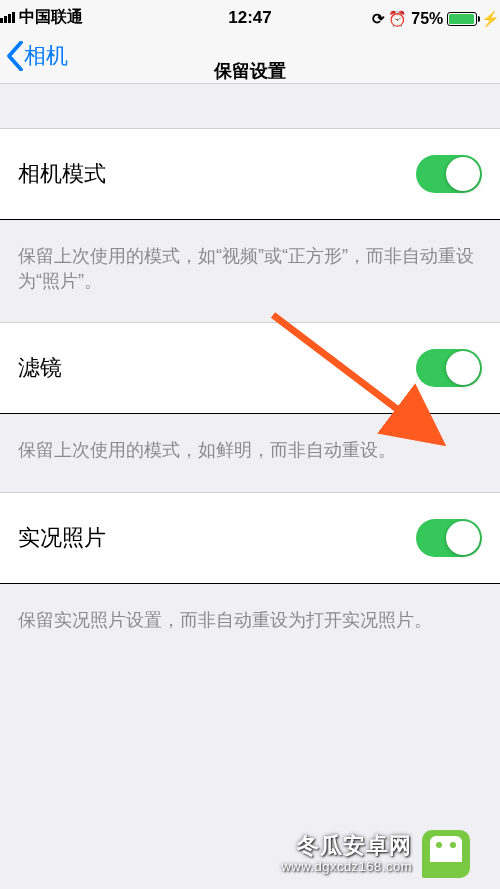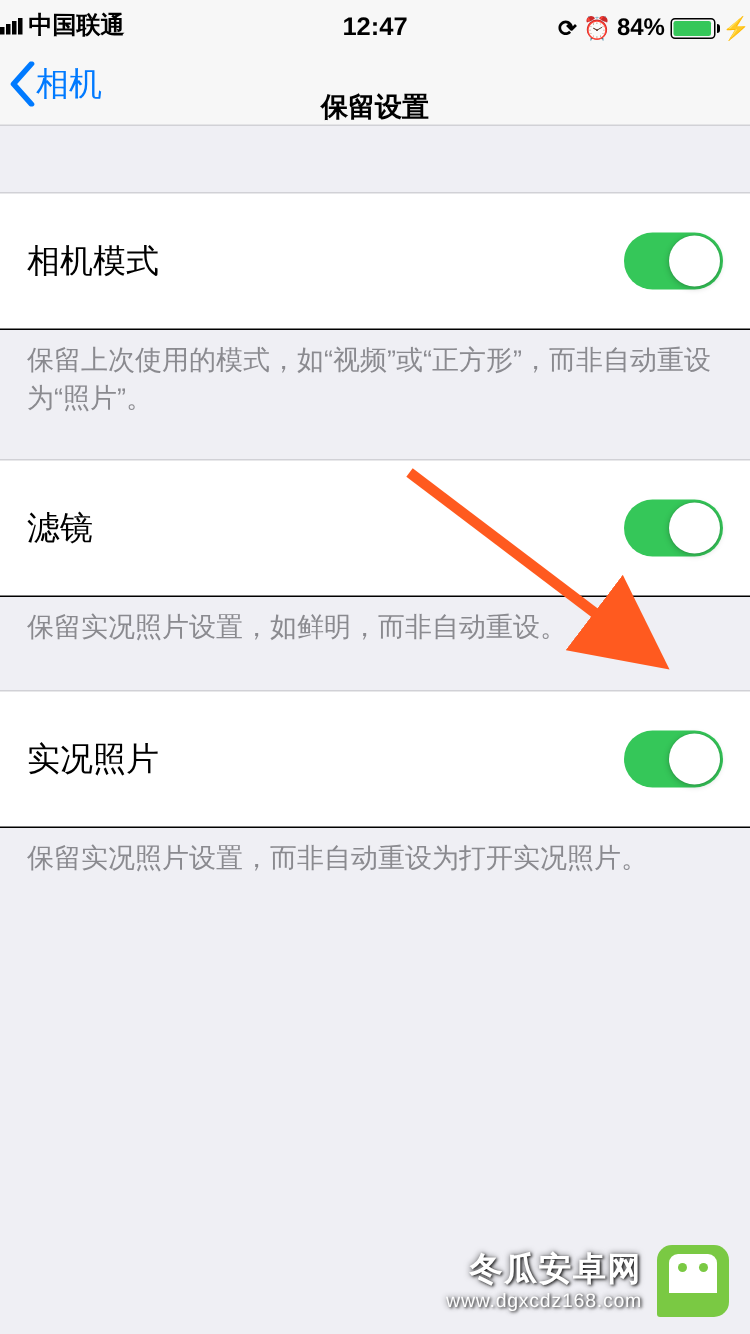--- a/index.html
+++ b/index.html
@@ -16,25 +16,25 @@
   .battery { width: 30px; height: 14px; border: 1.5px solid #000; border-radius: 3px; position: relative; }
   .battery::after { content:""; position:absolute; right:-4px; top:3px; width:2.5px; height:6px; background:#000; border-radius:0 2px 2px 0; }
   .battery-fill { position:absolute; left:1px; top:1px; bottom:1px; width: calc(96% - 2px); background:#35c759; border-radius:1.5px; }
   .nav-bar { height: 56px; display:flex; align-items:flex-end; justify-content: center; position: relative; border-bottom: 1px solid #d1d1d6; background: #f7f7f7; }
   .back { position:absolute; left:6px; top:0; bottom:0; display:flex; align-items:center; color:#007aff; font-size:22px; }
   .back svg { width: 18px; height: 30px; }
   .nav-title { font-size: 18px; font-weight: 700; }
   .group-gap { height: 44px; }
   .row { background:#fff; border-top:1px solid #d1d1d6; border-bottom:1px solid #000000; padding: 26px 18px; display:flex; align-items:center; justify-content:space-between; }
   .row-label { font-size: 22px; }
-  .footer-text { padding: 8px 18px 0 18px; color:#8a8a8f; font-size:18px; line-height:1.4; }
+  .footer-text { padding: 24px 18px 0 18px; color:#8a8a8f; font-size:18px; line-height:1.4; }
   .toggle { width: 66px; height: 38px; background:#35c759; border-radius: 19px; position: relative; }
   .toggle-knob { position:absolute; top:2px; right:2px; width:34px; height:34px; background:#fff; border-radius:50%; box-shadow: 0 1px 4px rgba(0,0,0,.25), 0 0 1px rgba(0,0,0,.15); }
   .arrow { position:absolute; pointer-events:none; }
-  .watermark { position:absolute; right:0; bottom:0; left:0; height:70px; display:flex; align-items:center; justify-content:flex-end; gap:10px; padding:0 14px; color:#fff; }
+  .watermark { position:absolute; right:0; bottom:0; left:0; height:70px; display:flex; align-items:center; justify-content:flex-end; gap:10px; padding:0 30px; color:#fff; }
   .wm-badge { width:48px; height:48px; background:#7ac943; border-radius:10px 10px 10px 2px; position:relative; }
   .wm-badge::before { content:""; position:absolute; left:8px; top:6px; width:32px; height:26px; background:#fff; border-radius:6px 6px 0 0; }
   .wm-badge::after { content:""; position:absolute; left:14px; top:12px; width:6px; height:6px; background:#7ac943; border-radius:50%; box-shadow: 14px 0 0 #7ac943; }
   .wm-text { text-align:right; line-height:1.2; text-shadow: 0 0 4px rgba(0,0,0,.6), 1px 1px 2px rgba(0,0,0,.8); }
   .wm-text .l1 { font-size:22px; font-weight:700; letter-spacing:1px; }
   .wm-text .l2 { font-size:13px; letter-spacing:.5px; opacity:.95; }
   .icon-small { font-size:15px; }
 </style>
 </head>
 <body>
@@ -46,21 +46,21 @@
         <span></span>
         <span></span>
         <span></span>
       </div>
     <span>中国联通</span>
   </div>
   <div class="status-center">12:47</div>
   <div class="status-right">
     <span class="icon-small">⟳</span>
     <span class="icon-small">⏰</span>
-    <span>84%</span>
+    <span>75%</span>
     <span class="battery">
         <span class="battery-fill"></span>
       </span>
     <span class="icon-small">⚡</span>
   </div>
 </div>
 
 <div class="nav-bar">
   <div class="back">
     <svg viewBox="0 0 12 20">
@@ -82,21 +82,21 @@
 <div class="footer-text">保留上次使用的模式，如“视频”或“正方形”，而非自动重设为“照片”。</div>
 
 <div style="height:28px"></div>
 
 <div class="row">
   <span class="row-label">滤镜</span>
   <div class="toggle">
       <div class="toggle-knob"></div>
     </div>
 </div>
-<div class="footer-text">保留实况照片设置，如鲜明，而非自动重设。</div>
+<div class="footer-text">保留上次使用的模式，如鲜明，而非自动重设。</div>
 
 <div style="height:28px"></div>
 
 <div class="row">
   <span class="row-label">实况照片</span>
   <div class="toggle">
       <div class="toggle-knob"></div>
     </div>
 </div>
 <div class="footer-text">保留实况照片设置，而非自动重设为打开实况照片。</div>

